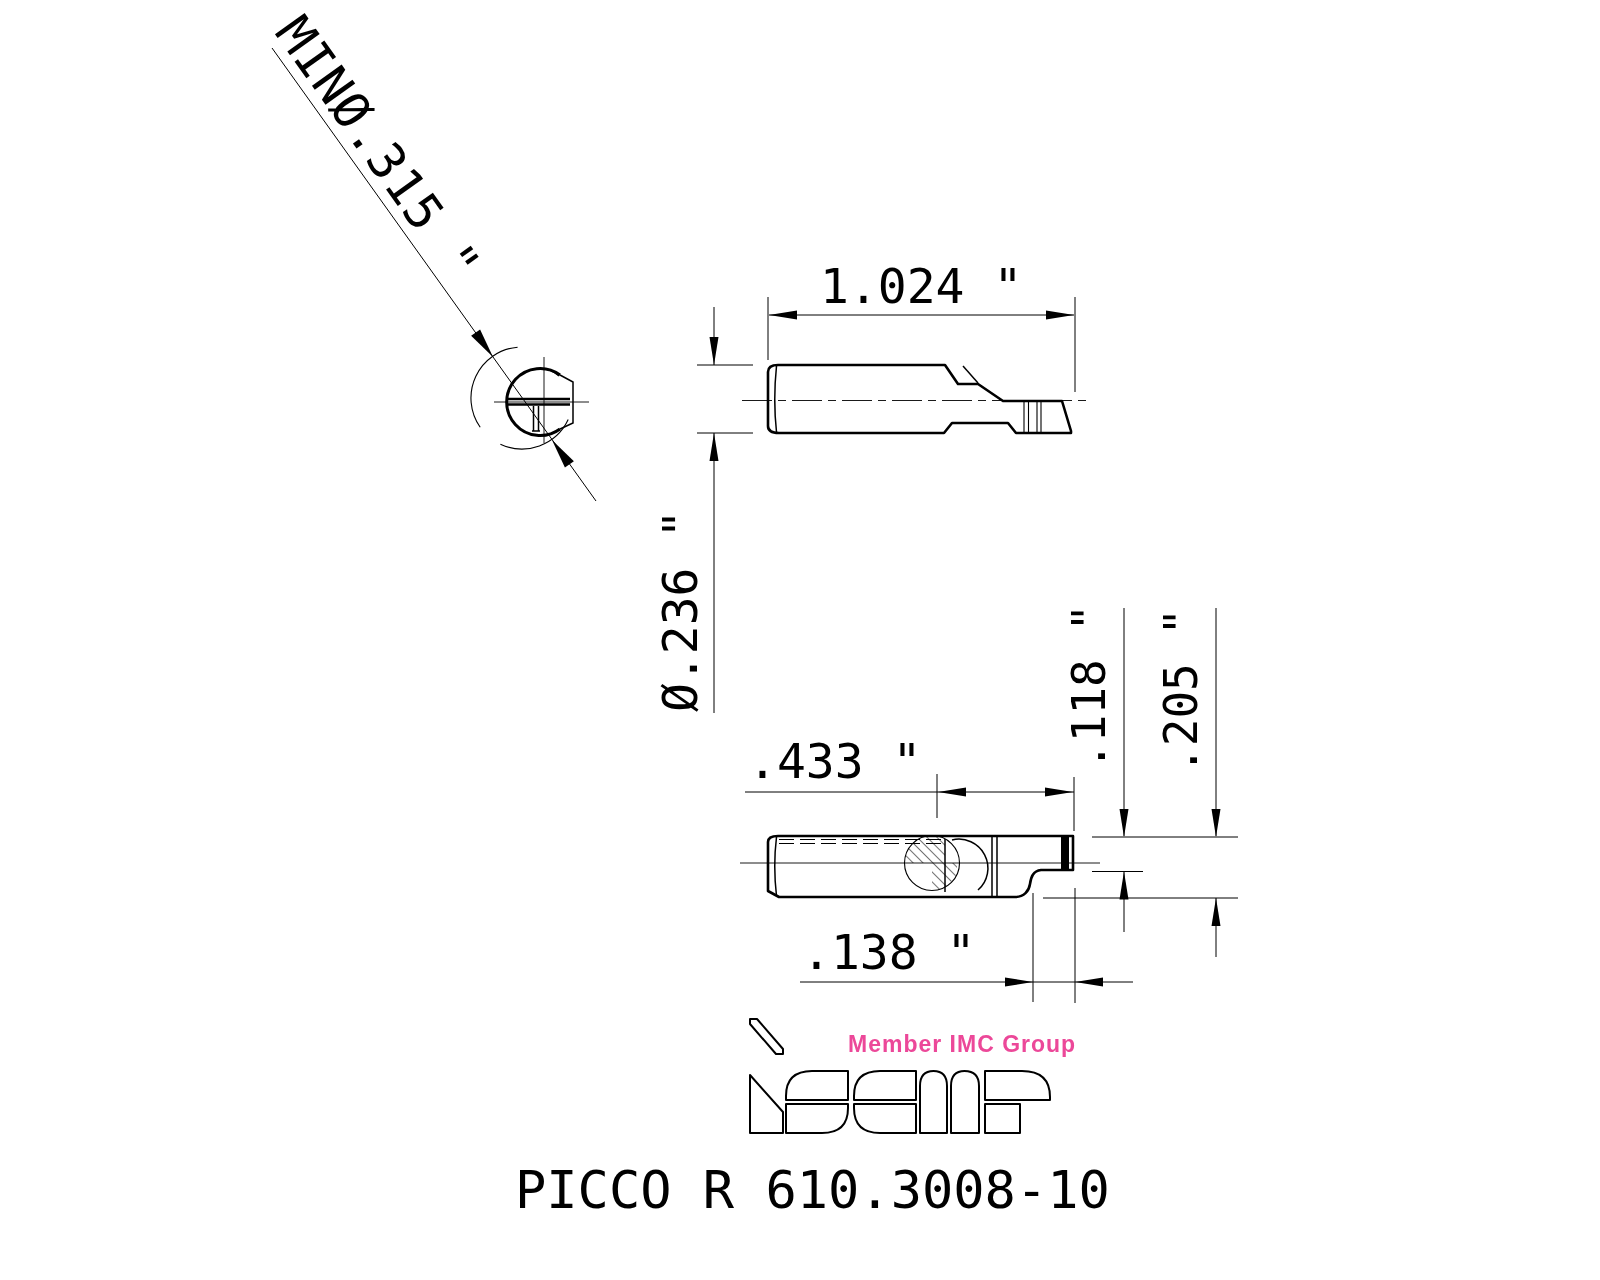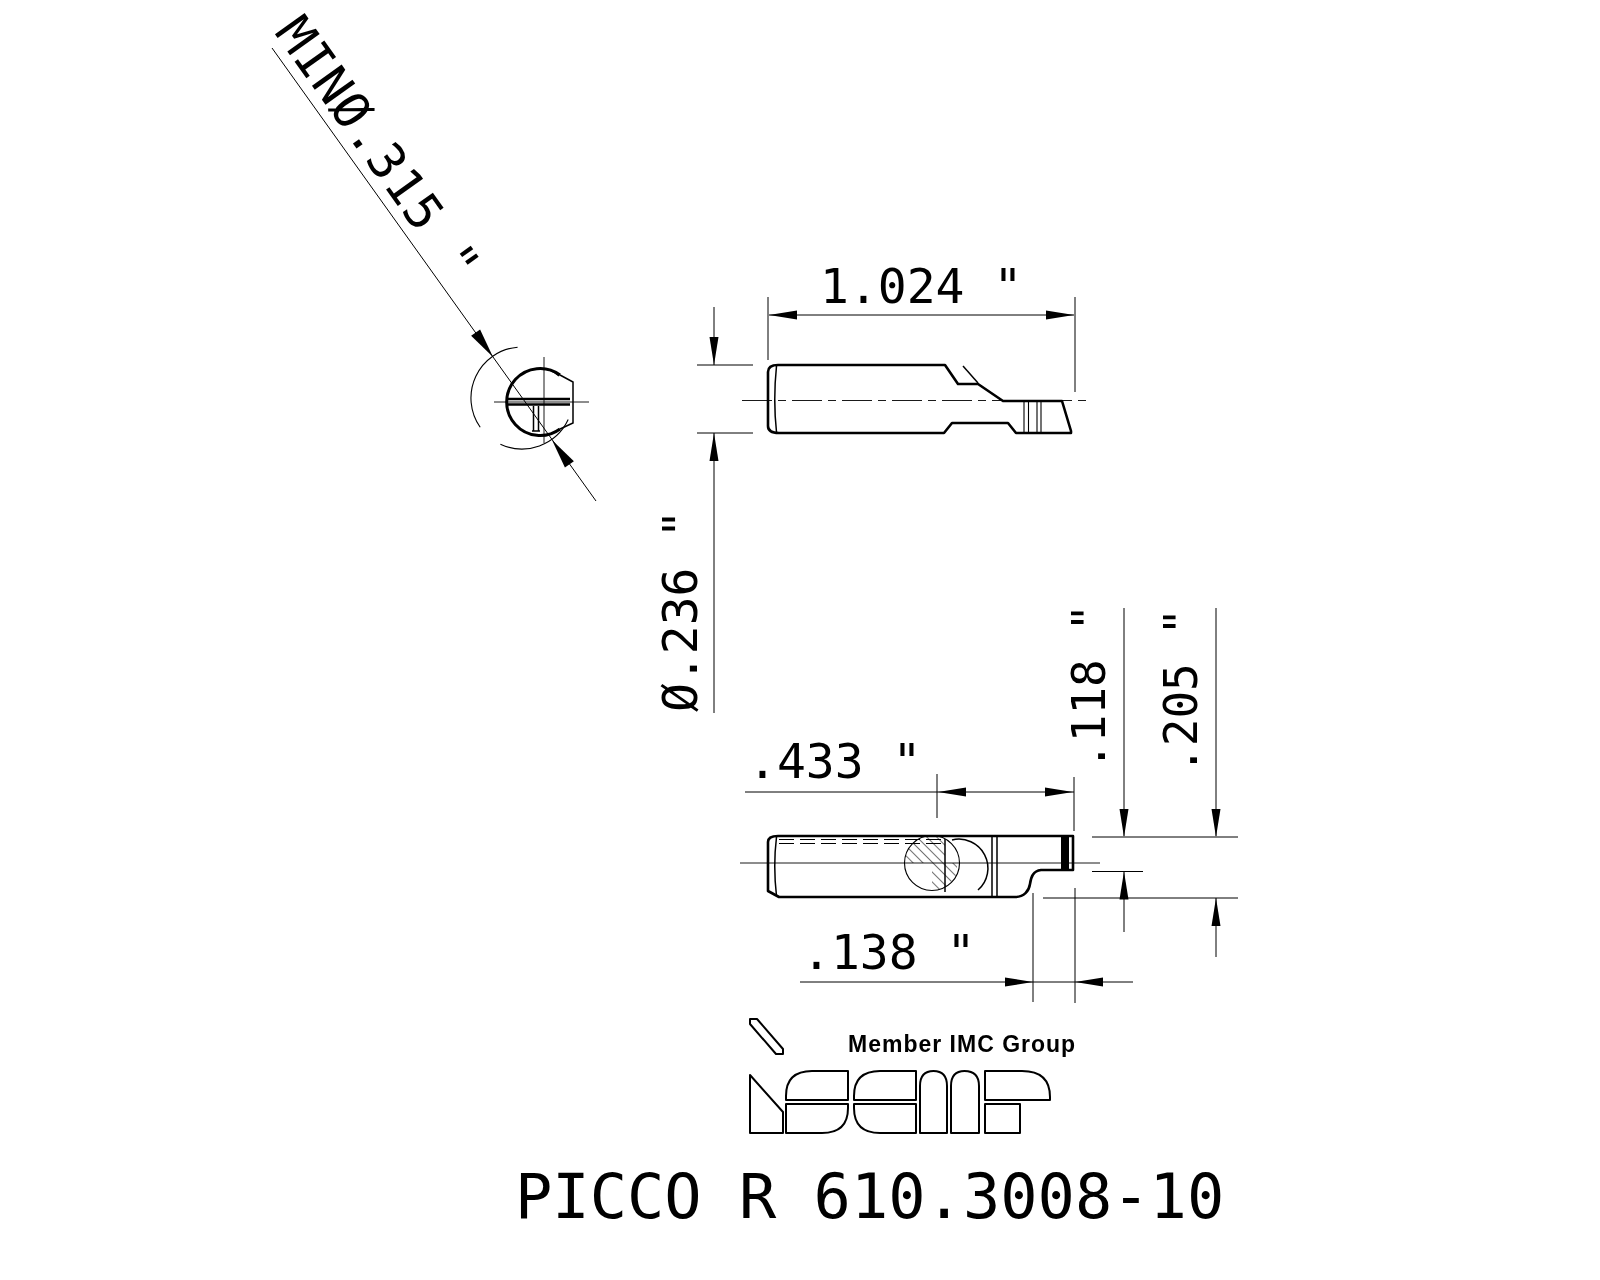--- a/index.html
+++ b/index.html
@@ -6,22 +6,22 @@
   .canvas{position:relative;width:1600px;height:1280px;background:#ffffff;overflow:hidden;
           font-family:"DejaVu Sans Mono","Liberation Mono",monospace;color:#000;}
   .canvas svg{position:absolute;left:0;top:0;}
   .dim{position:absolute;line-height:1;white-space:pre;color:#000;
        font-family:"DejaVu Sans Mono","Liberation Mono",monospace;}
   .dim-h{font-size:48px;}
   .dim-v{font-size:48px;transform:rotate(-90deg);transform-origin:top left;}
   .dim-v-sm{font-size:46px;transform:rotate(-90deg);transform-origin:top left;}
   .dim-diag{font-size:50px;transform:rotate(54.5deg);transform-origin:top left;letter-spacing:1px;}
   .tagline{position:absolute;left:848px;top:1031px;font-size:23px;font-weight:700;
-           font-family:"Liberation Sans","DejaVu Sans",sans-serif;color:#000000;letter-spacing:1px;}
-  .product-code{position:absolute;left:515px;top:1160px;font-size:62px;white-space:pre;}
+           font-family:"Liberation Sans","DejaVu Sans",sans-serif;color:#ec4899;letter-spacing:1px;}
+  .product-code{position:absolute;left:515px;top:1160px;font-size:52px;white-space:pre;}
   
   .outline{fill:none;stroke:#000;stroke-width:2.6;stroke-linejoin:round;}
   .inner{fill:none;stroke:#000;stroke-width:1.5;}
   .thin{fill:none;stroke:#000;stroke-width:1.1;}
   .dimline{fill:none;stroke:#000;stroke-width:1.0;}
   .center{fill:none;stroke:#000;stroke-width:0.9;}
   .thick{fill:none;stroke:#000;stroke-width:3;}
   .bar{fill:none;stroke:#000;stroke-width:2.4;}
   .arrow{fill:#000;stroke:none;}
   .logo{fill:#fff;stroke:#000;stroke-width:2;stroke-linejoin:round;}

